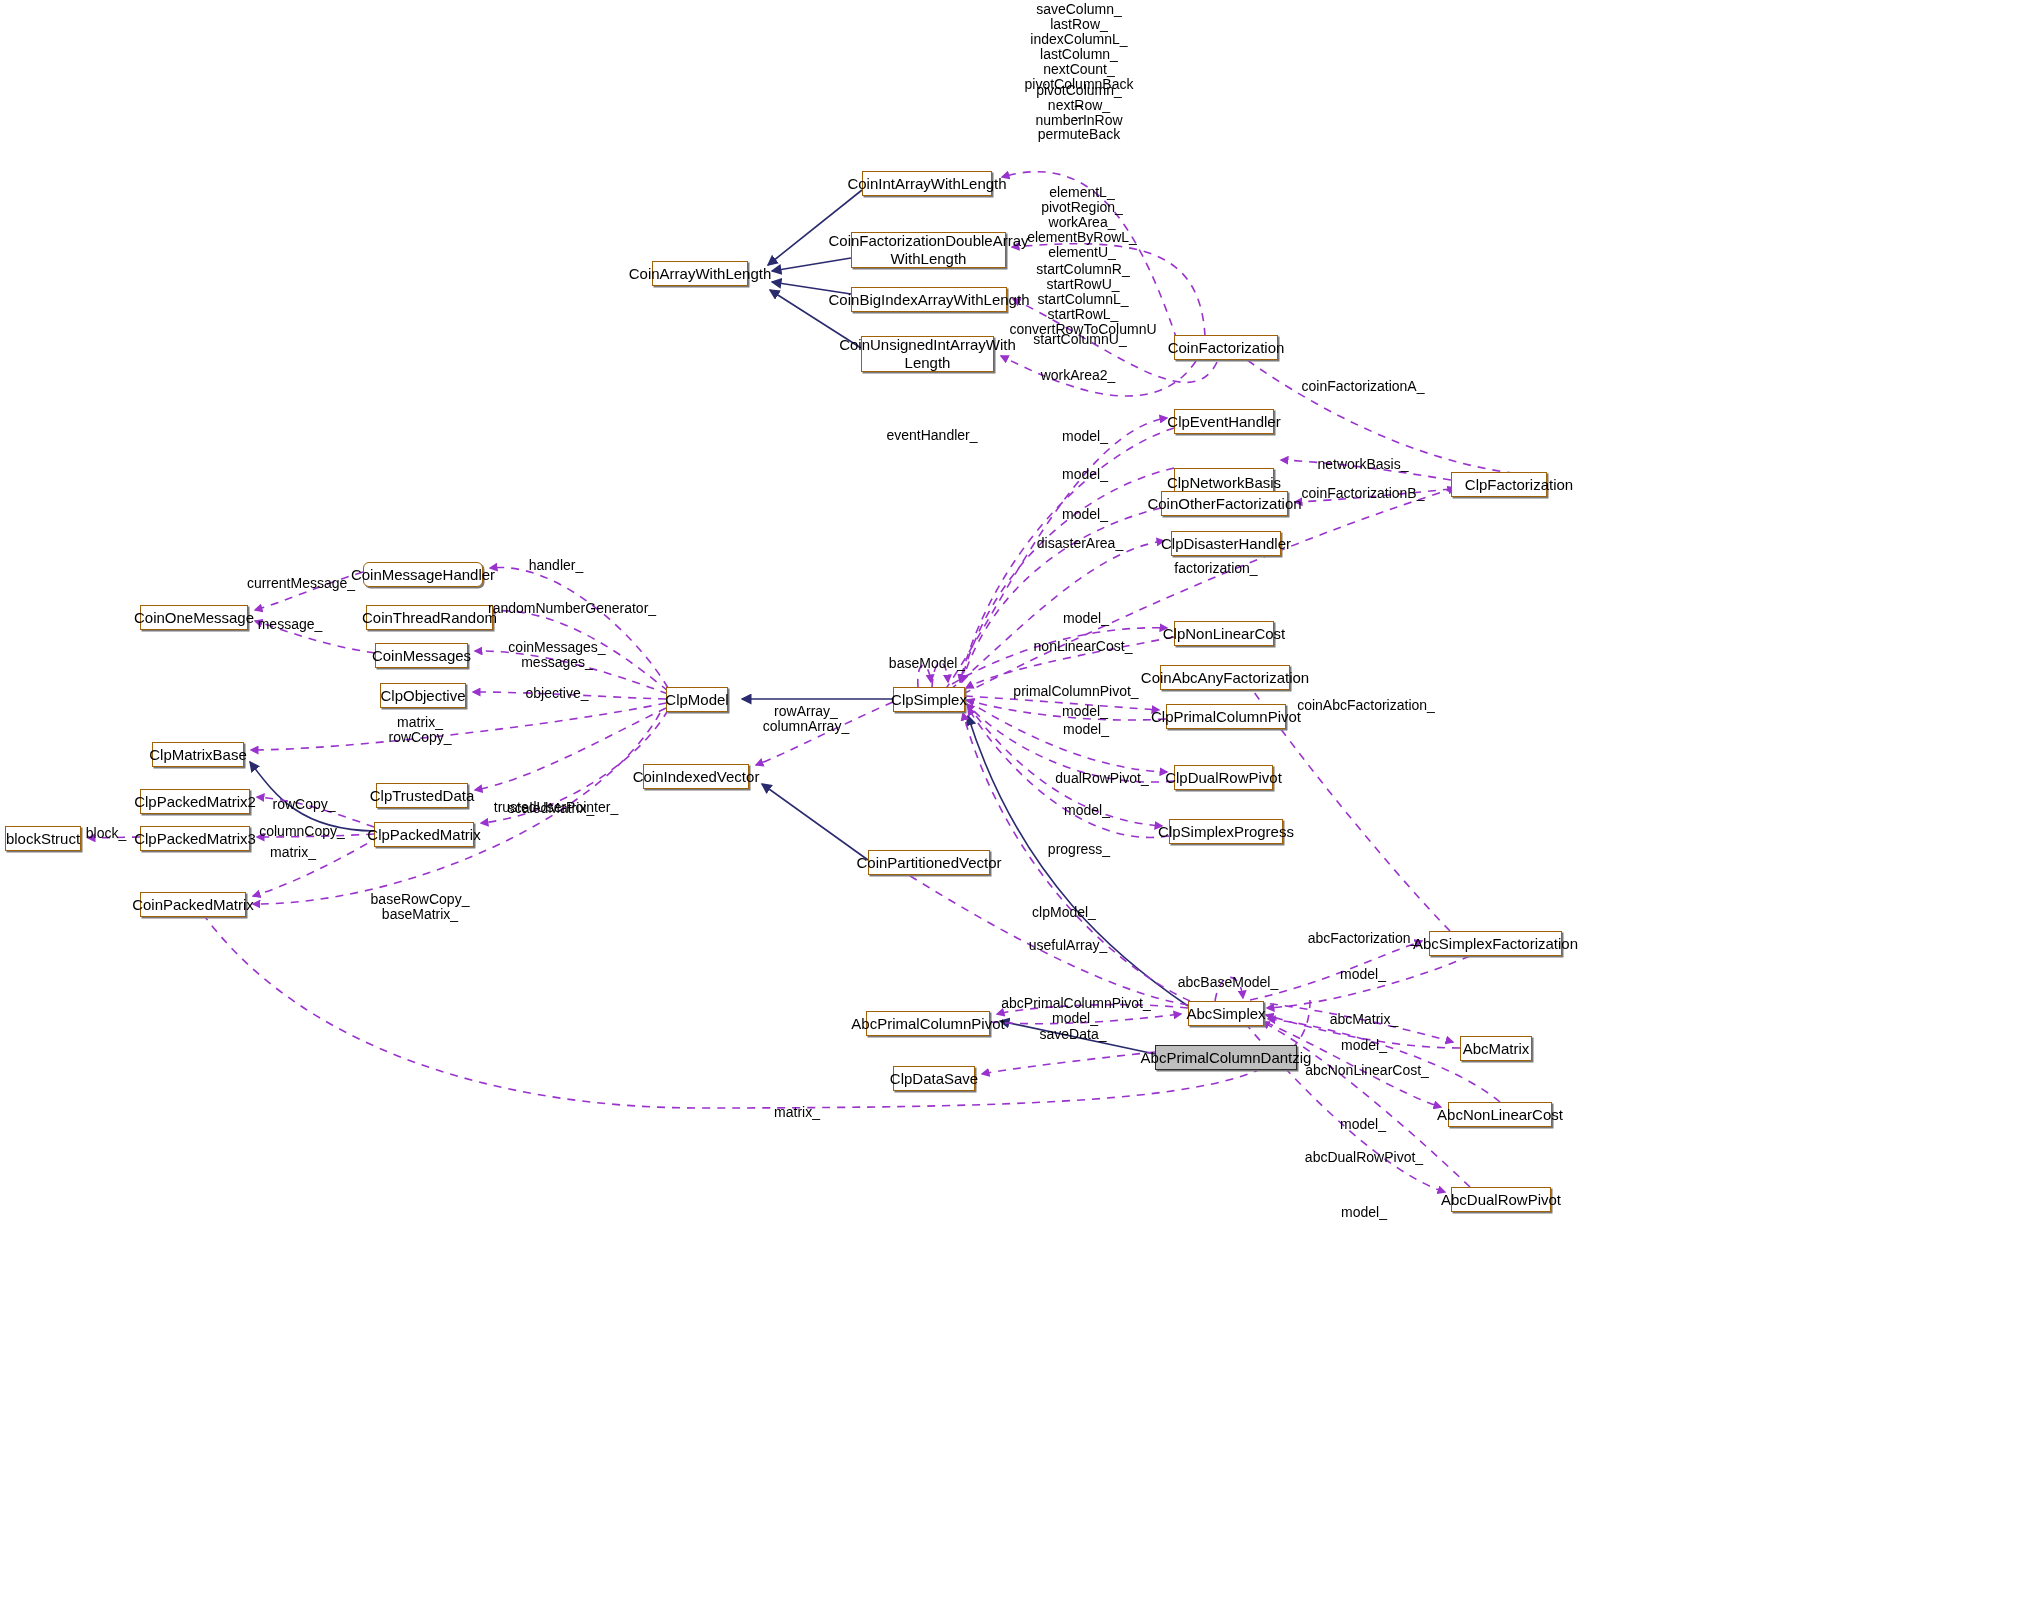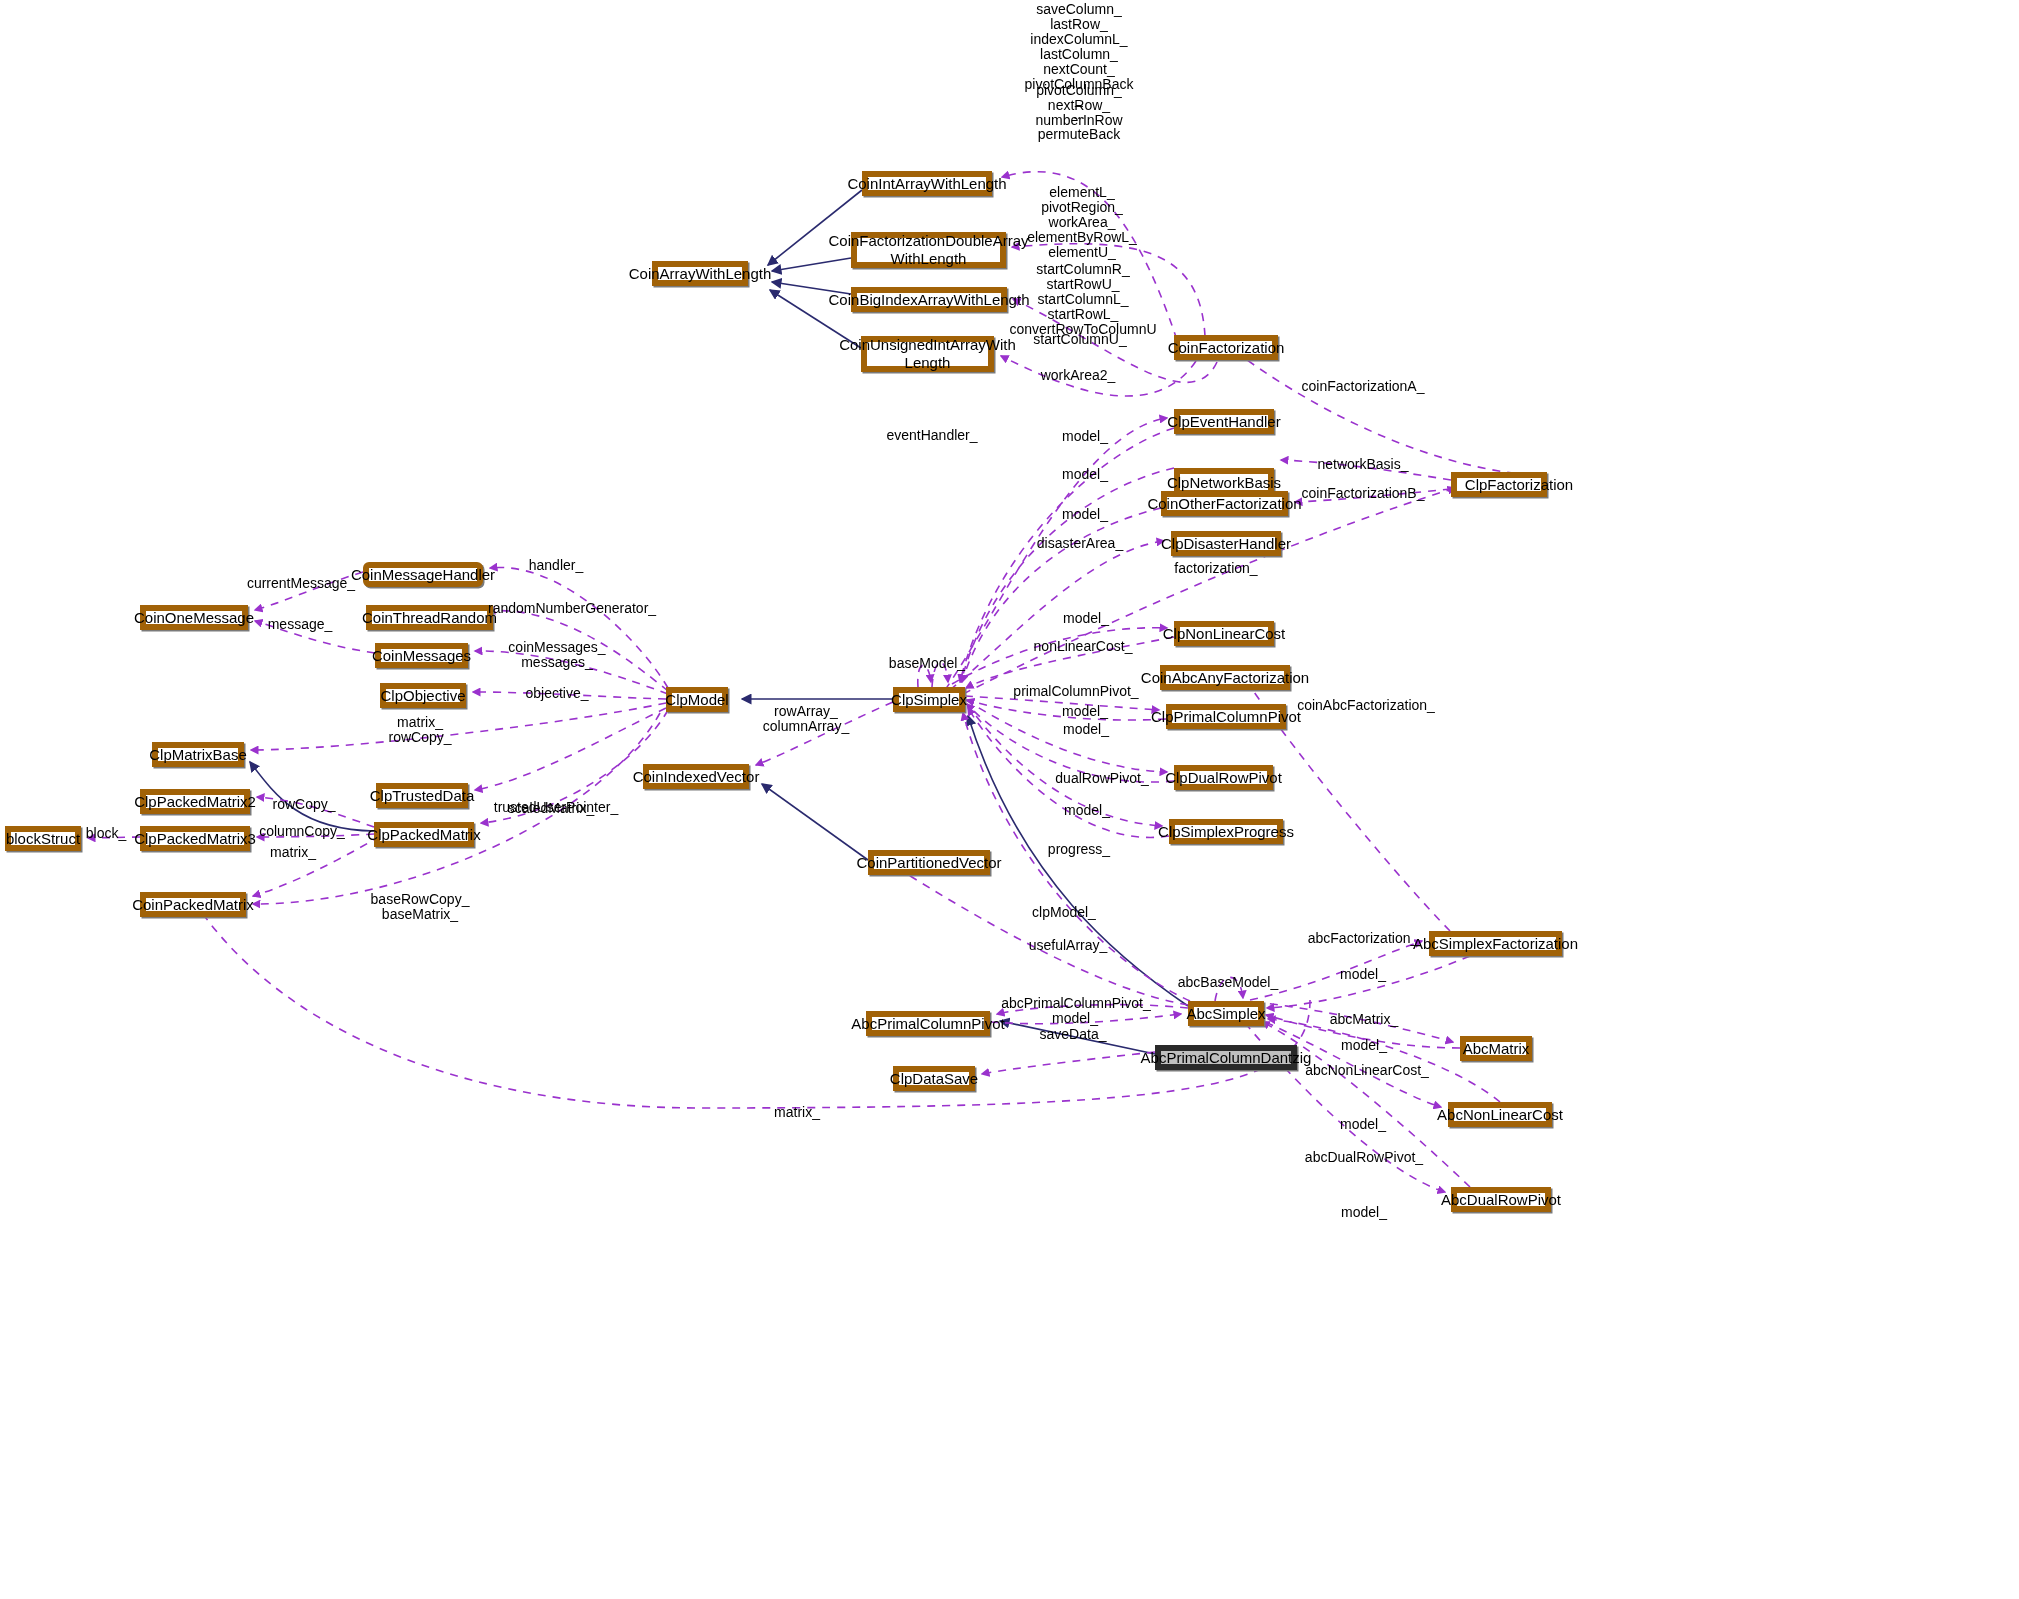--- a/index.html
+++ b/index.html
@@ -20,21 +20,21 @@
     position: absolute;
     left: 0;
     top: 0;
     width: 2019px;
     height: 1599px;
     pointer-events: none;
   }
   .node {
     position: absolute;
     box-sizing: border-box;
-    border: 6px solid #a16207;
+    border: 1px solid #a16207;
     background: #ffffff;
     color: #000000;
     font-size: 15px;
     line-height: 17px;
     display: flex;
     align-items: center;
     justify-content: center;
     text-align: center;
     box-shadow: 1.5px 1.5px 0 0 #7a7a7a;
     white-space: nowrap;
@@ -309,21 +309,21 @@
   <div class="elabel" style="left:1085px;top:429px;">model_</div>
   <div class="elabel" style="left:1363px;top:457px;">networkBasis_</div>
   <div class="elabel" style="left:1085px;top:467px;">model_</div>
   <div class="elabel" style="left:1363px;top:486px;">coinFactorizationB_</div>
   <div class="elabel" style="left:1085px;top:507px;">model_</div>
   <div class="elabel" style="left:1080px;top:536px;">disasterArea_</div>
   <div class="elabel" style="left:1216px;top:561px;">factorization_</div>
   <div class="elabel" style="left:301px;top:576px;">currentMessage_</div>
   <div class="elabel" style="left:556px;top:558px;">handler_</div>
   <div class="elabel left-anchor" style="left:488px;top:601px;">randomNumberGenerator_</div>
-  <div class="elabel" style="left:300px;top:617px;">message_</div>
+  <div class="elabel" style="left:290px;top:617px;">message_</div>
   <div class="elabel" style="left:1086px;top:611px;">model_</div>
   <div class="elabel" style="left:557px;top:640px;">coinMessages_
 messages_</div>
   <div class="elabel" style="left:1083px;top:639px;">nonLinearCost_</div>
   <div class="elabel" style="left:927px;top:656px;">baseModel_</div>
   <div class="elabel" style="left:557px;top:686px;">objective_</div>
   <div class="elabel" style="left:1076px;top:684px;">primalColumnPivot_</div>
   <div class="elabel" style="left:1366px;top:698px;">coinAbcFactorization_</div>
   <div class="elabel" style="left:1085px;top:704px;">model_</div>
   <div class="elabel" style="left:806px;top:704px;">rowArray_

